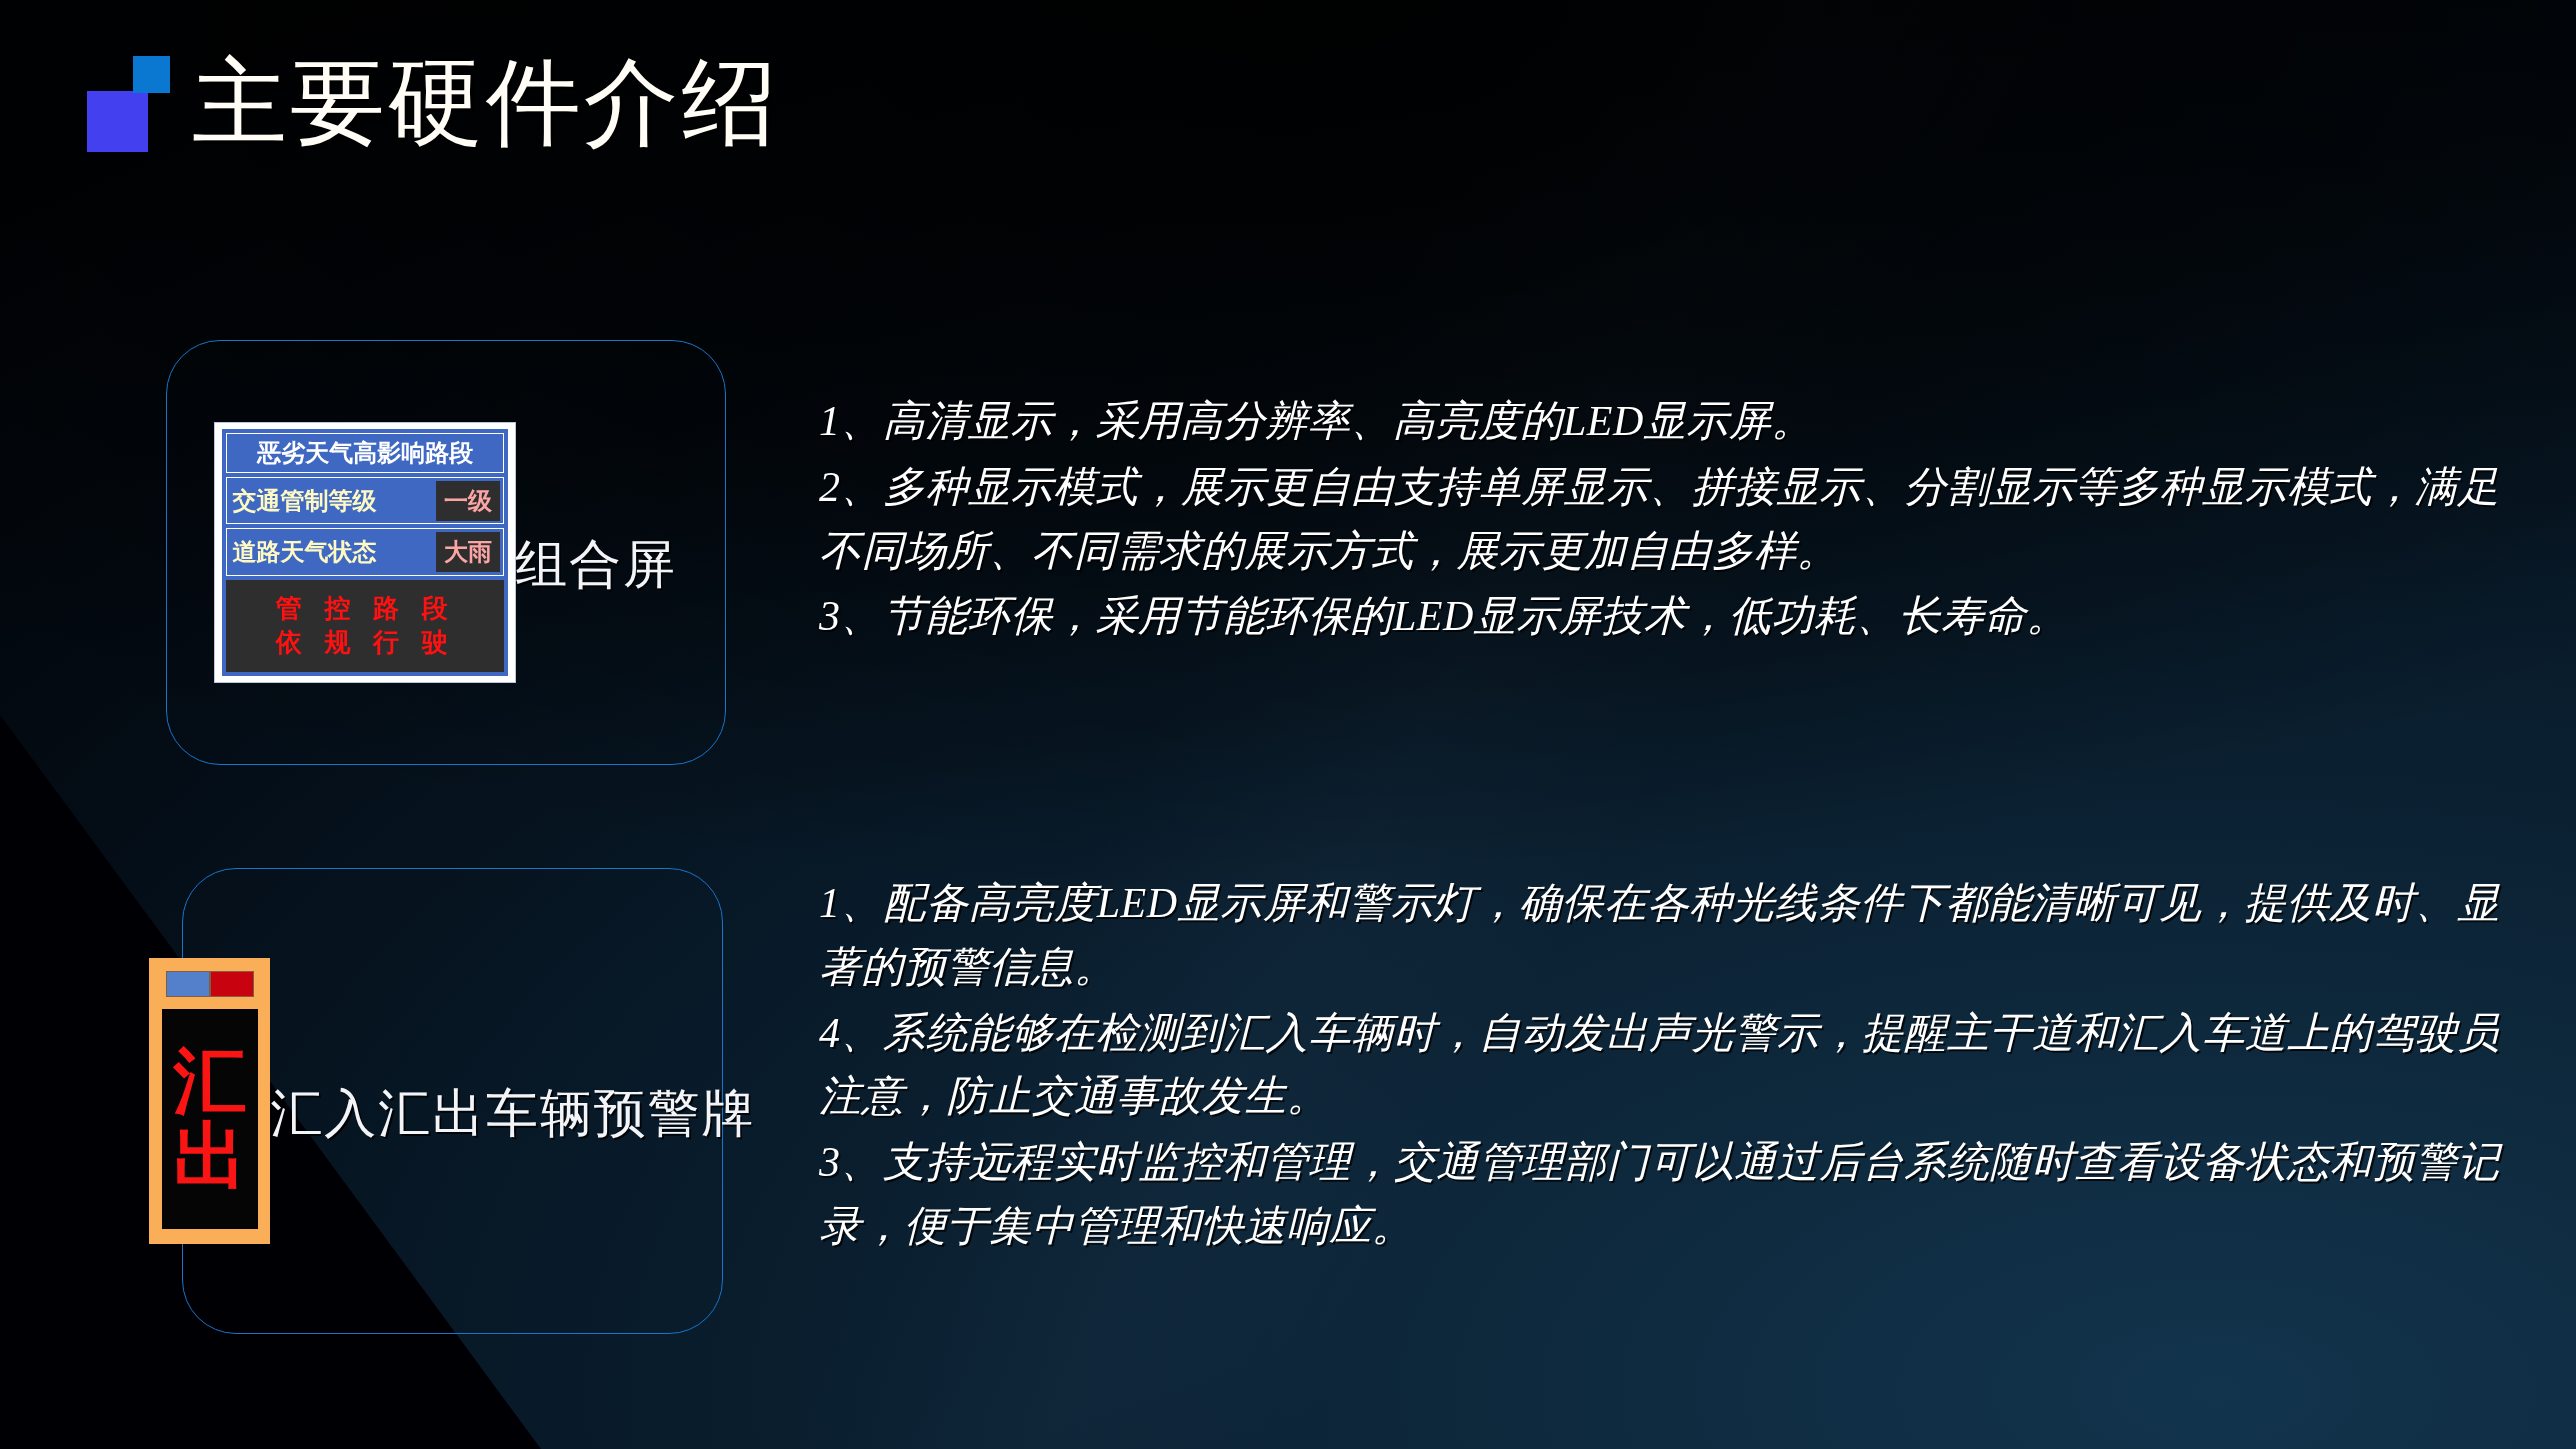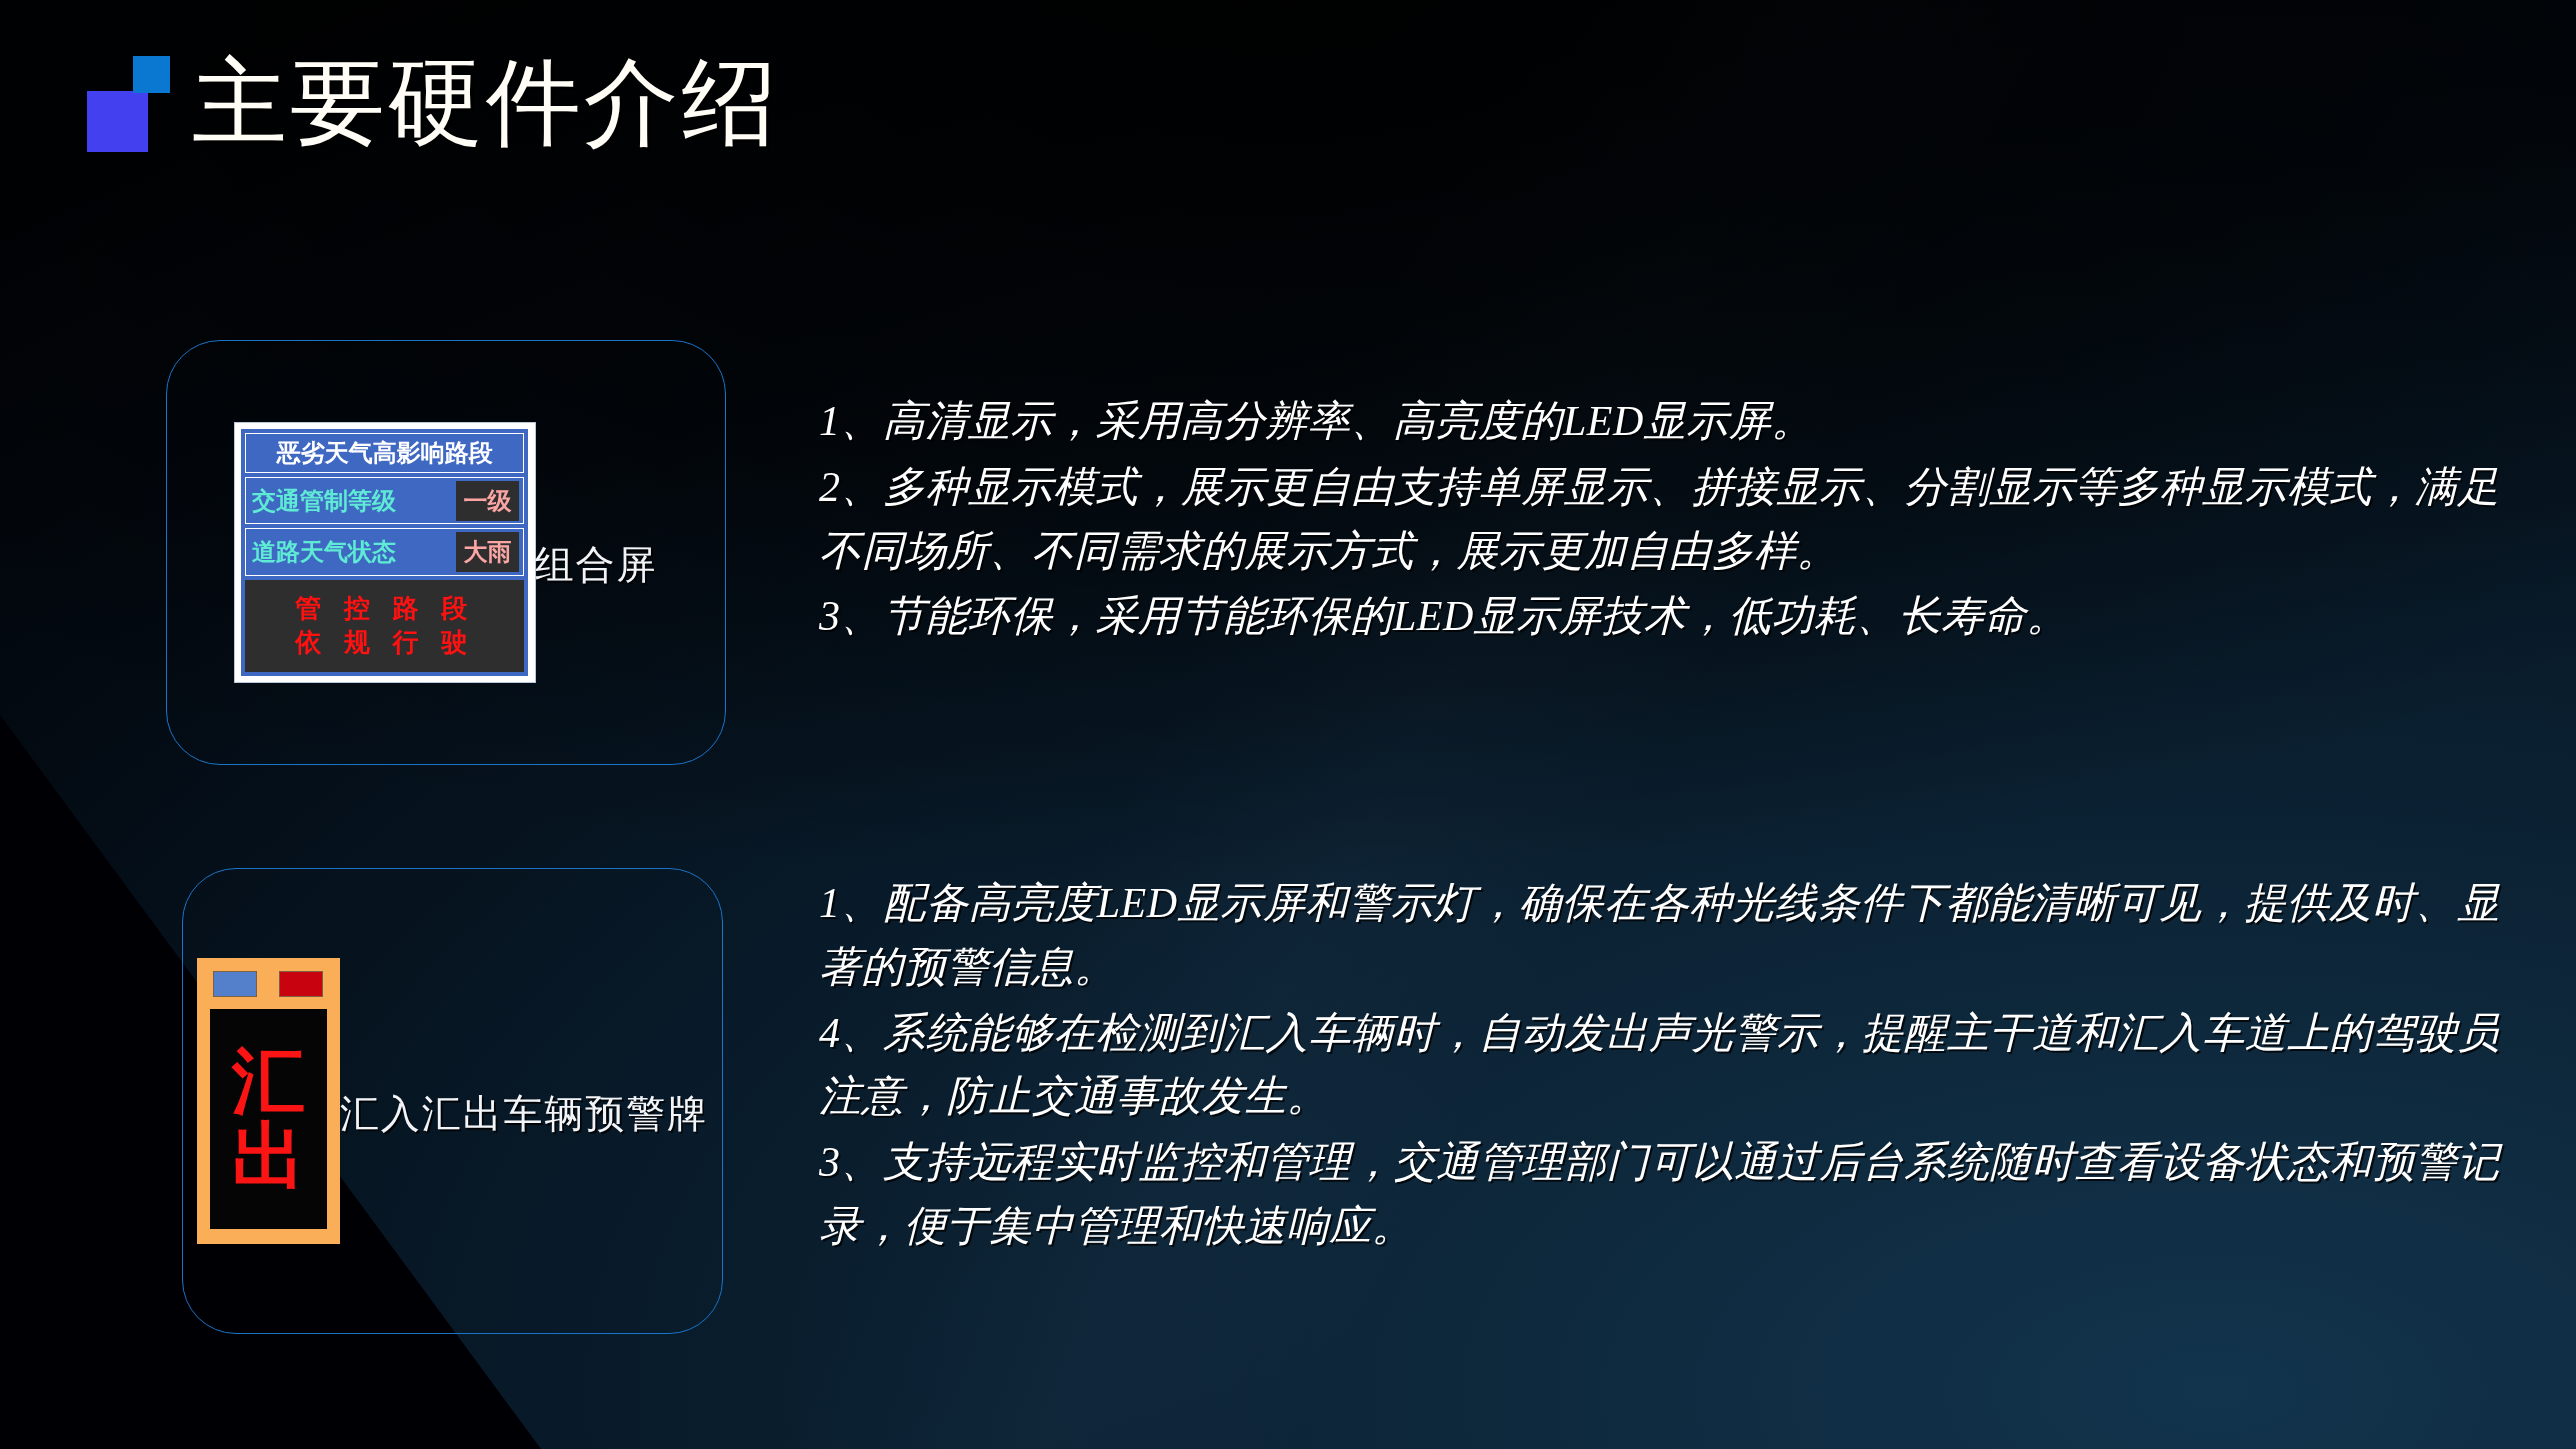--- a/index.html
+++ b/index.html
@@ -55,21 +55,21 @@
     position:absolute;
     border:1.9px solid #1a74c8;
     border-radius:54px;
     box-sizing:border-box;
     display:flex;flex-direction:row;
     align-items:center;justify-content:center;
   }
   #card-1{left:166px;top:340px;width:560px;height:425px;}
   #card-2{left:182px;top:868px;width:541px;height:466px;}
   .card-caption{
-    color:#f2f4f8;font-size:39px;letter-spacing:1.9px;
+    color:#f2f4f8;font-size:52px;letter-spacing:1.9px;
     text-shadow:1.9px 1.9px 0 rgba(0,0,0,0.8);
     margin-top:25px;white-space:nowrap;text-align:right;
   }
 
   
   .combo-sign{
     width:300px;
     background:#ffffff;
     padding:4.8px;
     box-sizing:border-box;
@@ -92,21 +92,21 @@
   .sign-row:last-child{margin-bottom:0;}
   .sign-head{
     justify-content:center;
     font-family:"DejaVu Sans","Liberation Sans",sans-serif;
     font-weight:bold;color:#ffffff;
     font-size:24px;letter-spacing:0px;
     padding:2.9px 1.9px;
   }
   .sign-label{
     font-family:"DejaVu Sans","Liberation Sans",sans-serif;
-    font-weight:bold;color:#5eead4;font-size:24px;
+    font-weight:bold;color:#fef9c3;font-size:24px;
     flex:1 1 auto;padding:3.9px 0 3.9px 1.9px;white-space:nowrap;
   }
   .sign-value{
     background:#2e2e2e;color:#fca5a5;
     font-family:"DejaVu Sans","Liberation Sans",sans-serif;
     font-weight:bold;font-size:24px;
     padding:3.9px 7.7px;margin:1.9px 0 1.9px 5.8px;
     flex:0 0 auto;white-space:nowrap;
   }
   .sign-panel{

